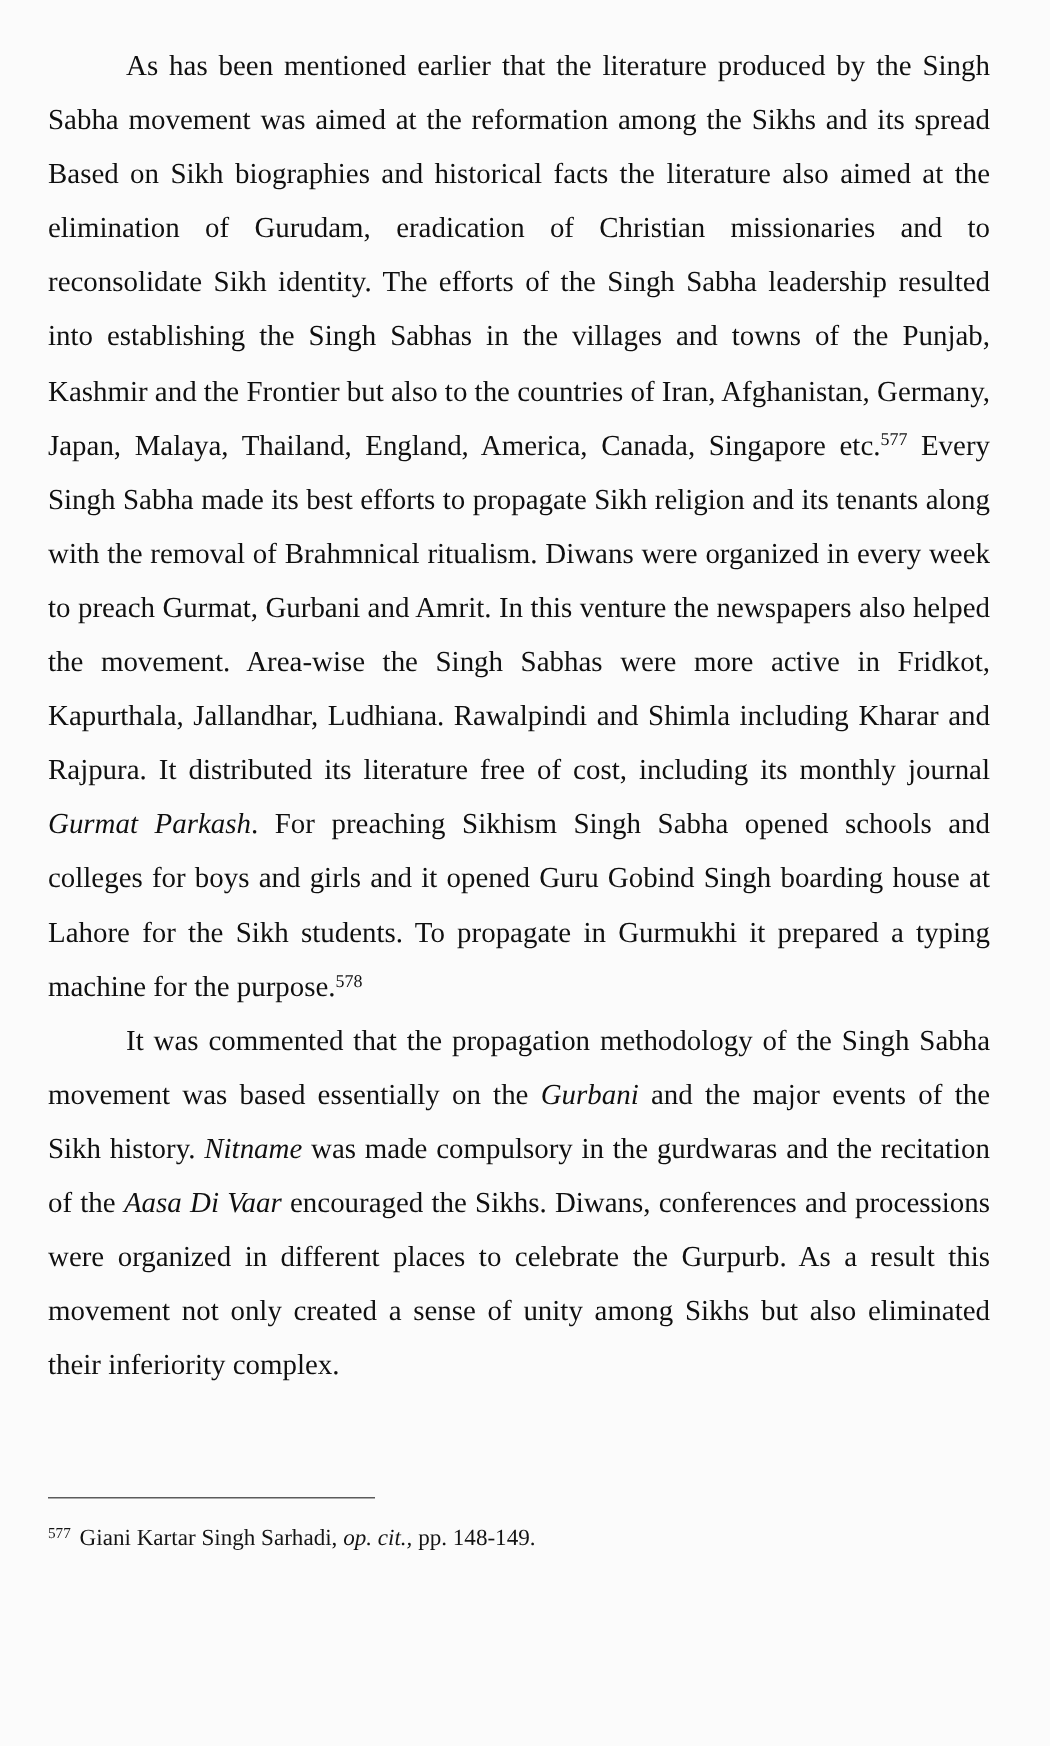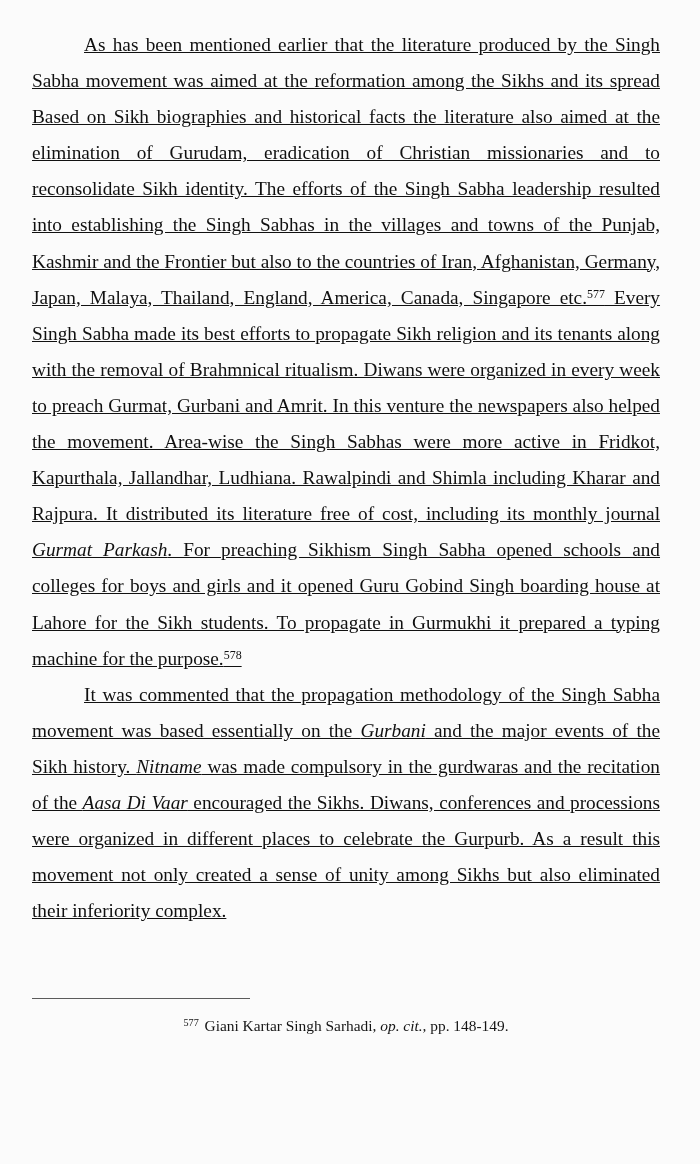--- a/index.html
+++ b/index.html
@@ -19,21 +19,20 @@
     position: relative;
     width: 700px;
     height: 1164px;
     box-sizing: border-box;
   }
   .body-text {
     position: absolute;
     left: 32px;
     top: 27px;
     width: 628px;
-    text-decoration: underline;
   }
   p.para {
     margin: 0;
     padding: 0;
     text-align: justify;
     text-justify: inter-word;
     font-size: 19.3px;
     line-height: 36.1px;
     text-indent: 52px;
     color: #101010;
@@ -60,21 +59,21 @@
     width: 218px;
     height: 0;
     border-top: 1.4px solid #5b5b5b;
     margin: 0 0 13px 0;
   }
   p.footnote {
     margin: 0;
     padding: 0;
     font-size: 15.4px;
     line-height: 27px;
-    text-align: center;
+    text-align: left;
     text-indent: 0;
     color: #141414;
     white-space: nowrap;
   }
   p.footnote sup {
     font-size: 0.66em;
     vertical-align: 0.48em;
     margin-right: 2px;
   }
 </style>

